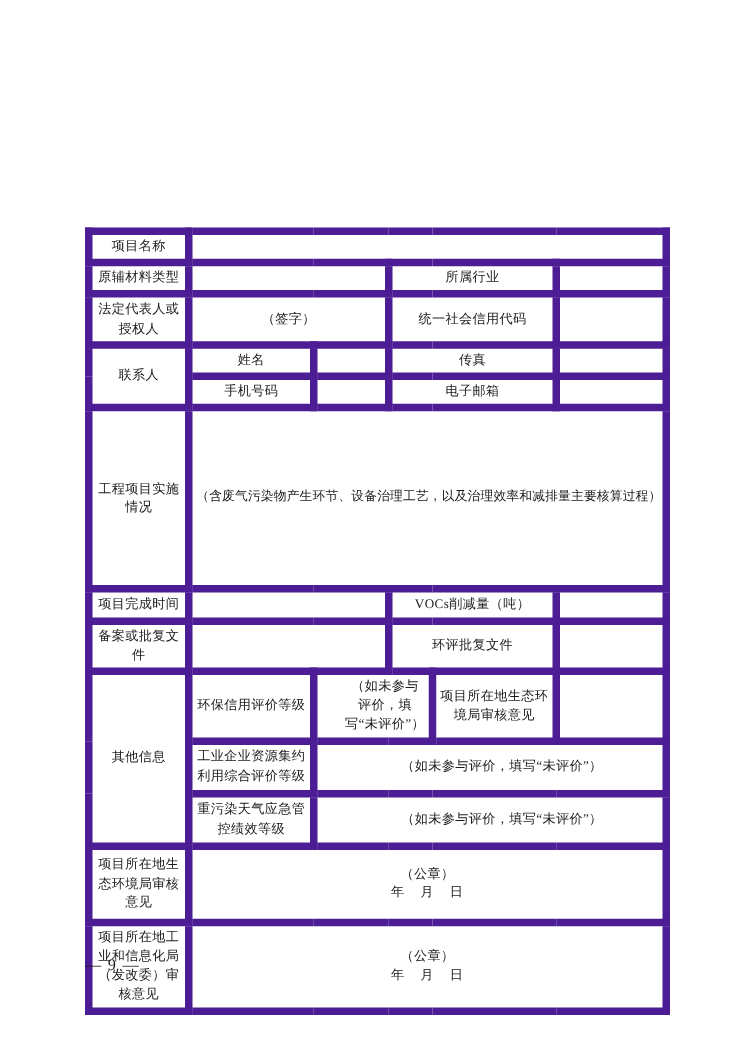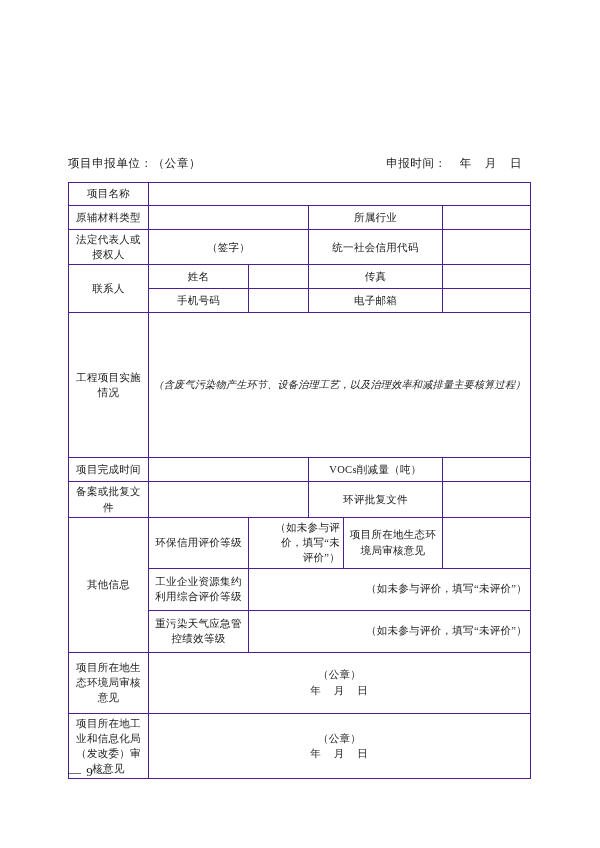--- a/index.html
+++ b/index.html
@@ -59,31 +59,31 @@
     position: absolute;
     left: 68px;
     top: 182px;
     width: 462px;
     border-collapse: collapse;
     table-layout: fixed;
     font-size: 10.5px;
     letter-spacing: 0.3px;
   }
   .form-table td {
-    border: 1px solid #4c1d95;
+    border: 6px solid #4c1d95;
     padding: 2px 3px;
     text-align: center;
     vertical-align: middle;
     line-height: 1.45;
     word-break: break-all;
   }
   .form-table td.lbl { }
   .form-table td.blank { }
   .form-table td.left-note {
-    text-align: right;
+    text-align: center;
     padding-left: 22px;
   }
   .form-table td.vtop {
     vertical-align: middle;
   }
 
   .row-h1 { height: 23px; }
   .row-h2 { height: 34px; }
   .row-h3 { height: 24px; }
   .row-big { height: 145px; }
@@ -91,21 +91,20 @@
   .row-other { height: 42px; }
 
   
   .impl-note {
     text-align: left;
     padding-left: 5px;
     padding-right: 2px;
     white-space: nowrap;
     font-size: 10.2px;
     letter-spacing: 0.15px;
-    font-style: italic;
   }
 
   
   .seal-cell {
     text-align: right;
     padding-right: 38px;
     line-height: 1.9;
     vertical-align: middle;
   }
   .seal-cell .seal-line { display: block; }
@@ -120,26 +119,20 @@
     font-size: 13px;
     letter-spacing: 1px;
   }
 </style>
 </head>
 <body>
 
 <div class="page">
 
 
-  <div class="subheader">
-    <span>项目申报单位：（公章）</span>
-    <span class="right-part">
-      <span>申报时间：</span><span class="ymd-sp"></span><span>年</span><span class="ymd-sp"></span><span>月</span><span class="ymd-sp"></span><span>日</span>
-    </span>
-  </div>
 
   <table class="form-table">
     <colgroup>
       <col style="width:80px">
       <col style="width:100px">
       <col style="width:60px">
       <col style="width:35px">
       <col style="width:99px">
       <col style="width:88px">
     </colgroup>

